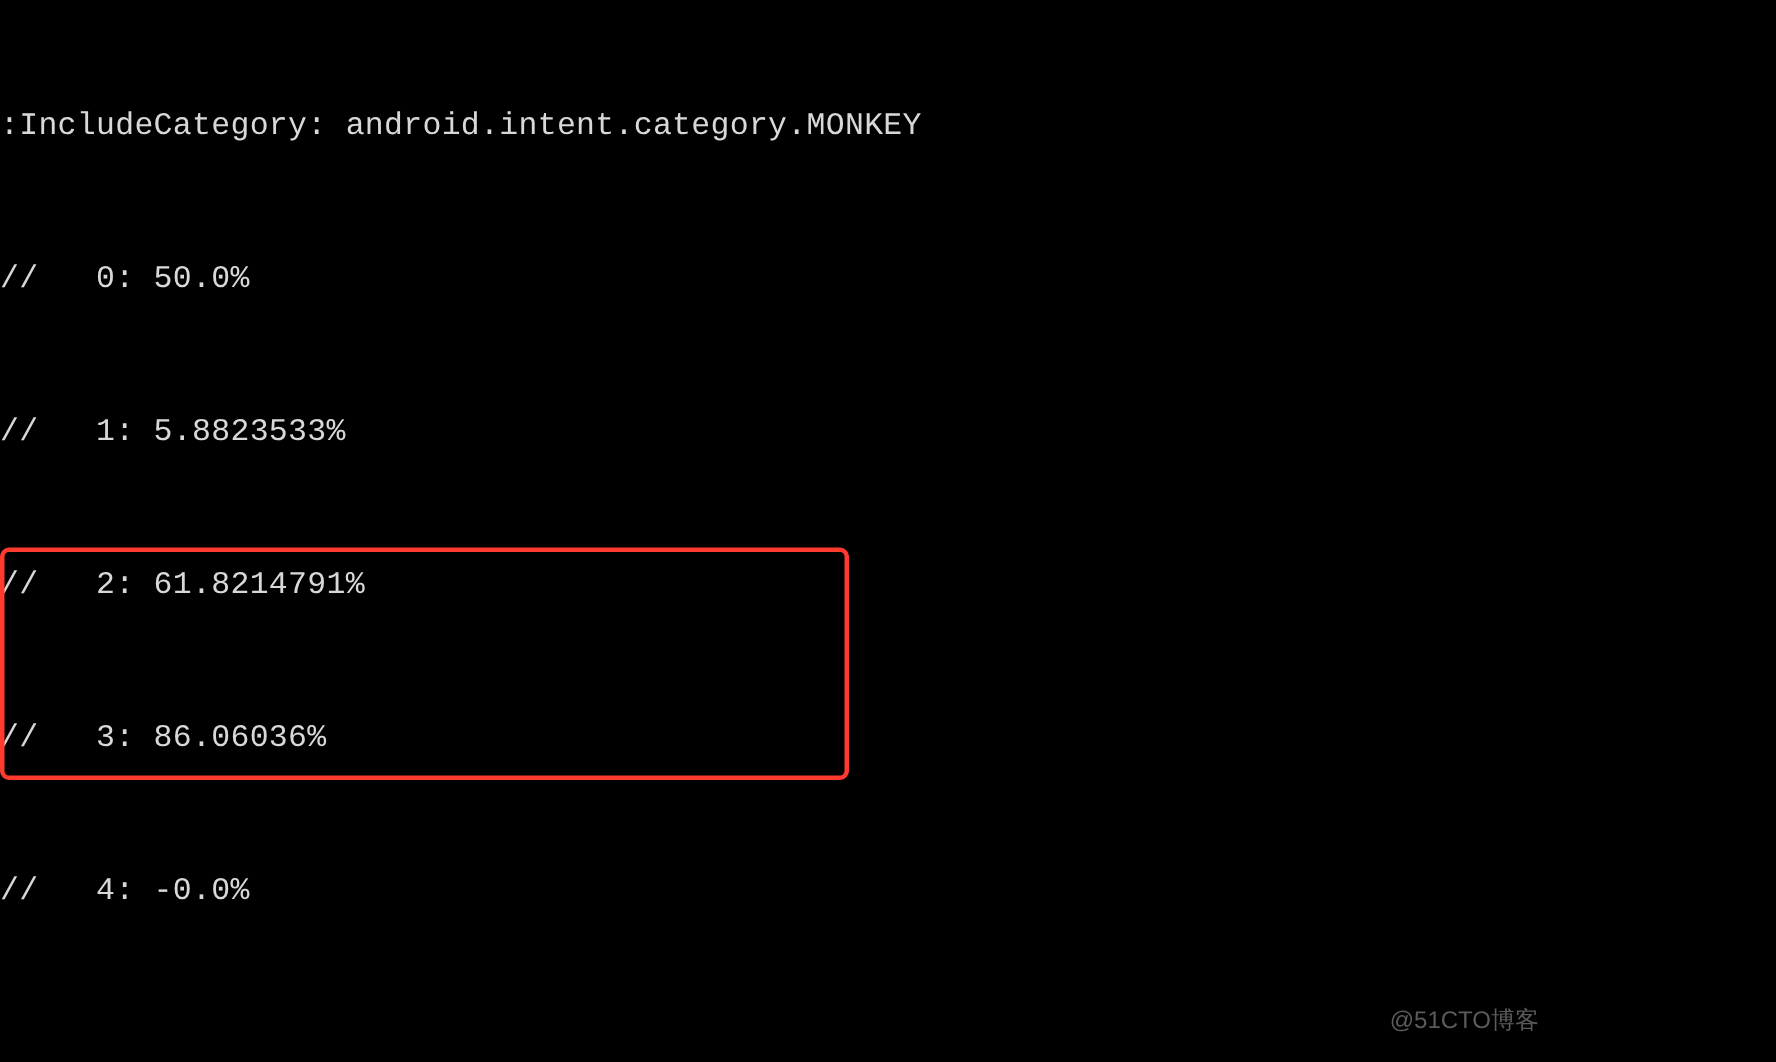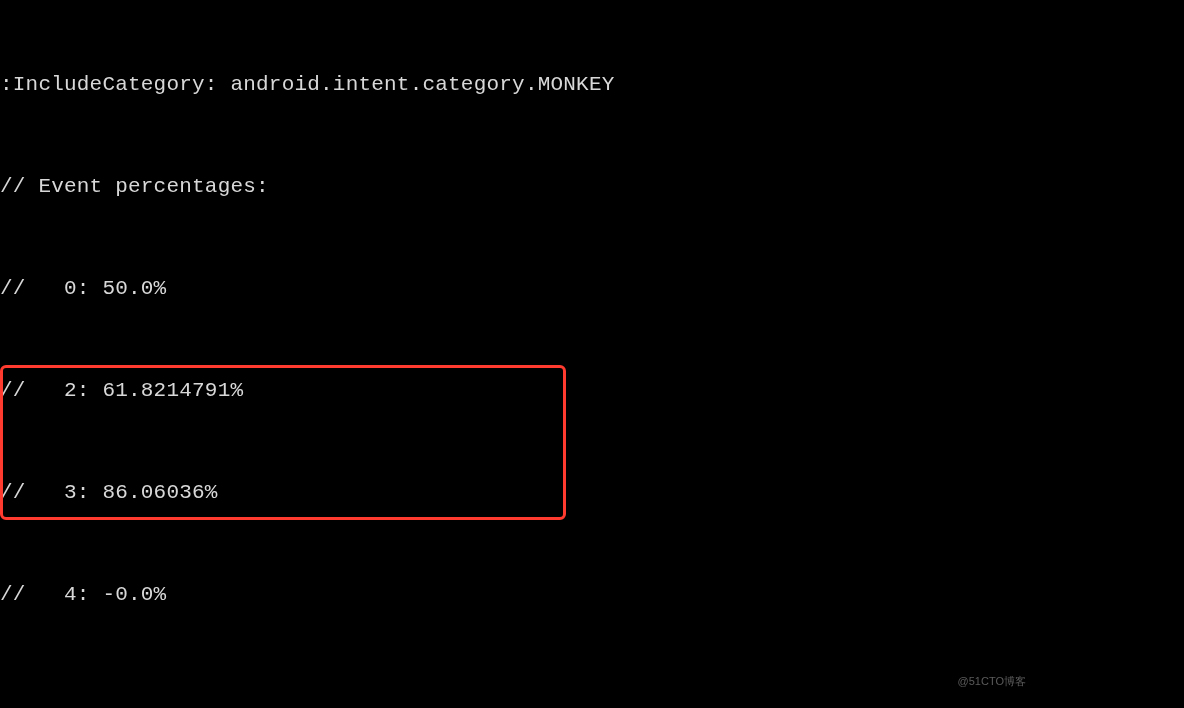--- a/index.html
+++ b/index.html
@@ -29,33 +29,33 @@
     position: absolute;
     border: 3px solid #ff3b2f;
     border-radius: 6px;
     pointer-events: none;
     box-sizing: border-box;
   }
   .watermark {
     position: absolute;
     right: 12px;
     bottom: 10px;
-    font-size: 11px;
+    font-size: 16px;
     color: #5b5b5b;
     font-family: Arial, sans-serif;
     letter-spacing: 0;
   }
 </style>
 </head>
 <body>
 
 <div class="terminal">
   <span class="line">:IncludeCategory: android.intent.category.MONKEY</span>
-  <span class="line">// Event percentages:</span>
   <span class="line">//   0: 50.0%</span>
+  <span class="line">//   1: 5.8823533%</span>
   <span class="line">//   2: 61.8214791%</span>
   <span class="line">//   3: 86.06036%</span>
   <span class="line">//   4: -0.0%</span>
   
   
   
   
   
   
   

